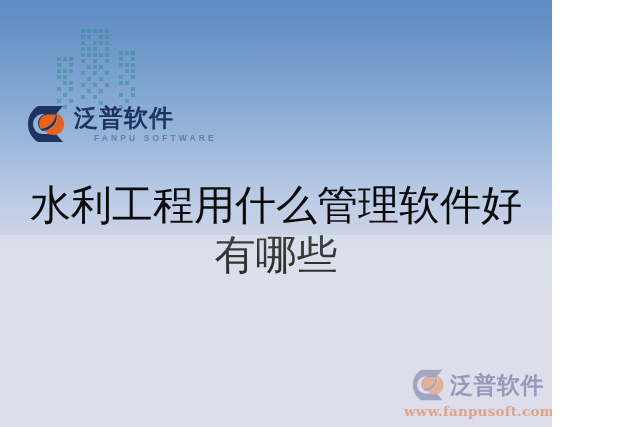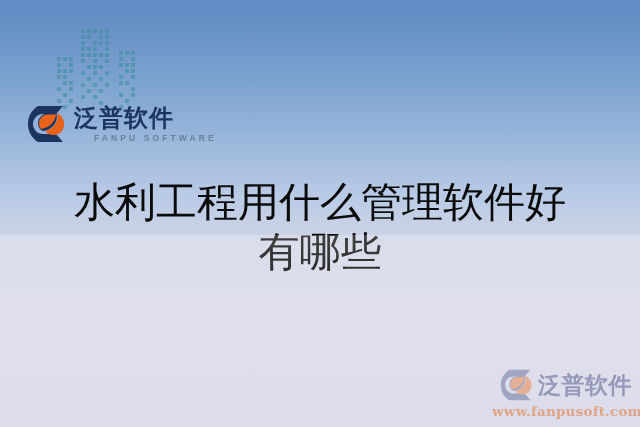--- a/index.html
+++ b/index.html
@@ -6,21 +6,21 @@
     margin: 0;
     padding: 0;
     background: #ffffff;
   }
   body {
     font-family: "Liberation Sans", sans-serif;
   }
 
   #poster {
     position: relative;
-    width: 640px;
+    width: 552px;
     height: 427px;
     overflow: hidden;
     background: linear-gradient(
         to bottom,
         #5e8cc4 0%,
         #6a93c7 8%,
         #7ea4d0 20%,
         #9db9dc 34%,
         #bcccE6 47%,
         #d2d6e6 58%,
@@ -85,21 +85,21 @@
     padding-left: 20px;
   }
 
   
   .headline {
     position: absolute;
     left: 0;
     right: 0;
     top: 180px;
     text-align: center;
-    font-family: Liberation Mono, monospace;
+    font-family: Liberation Serif, serif;
     font-size: 41px;
     line-height: 1.23;
     color: #0b0b0c;
     letter-spacing: 0px;
     padding: 0 16px;
     box-sizing: border-box;
   }
   .headline-line {
     display: block;
     white-space: nowrap;

